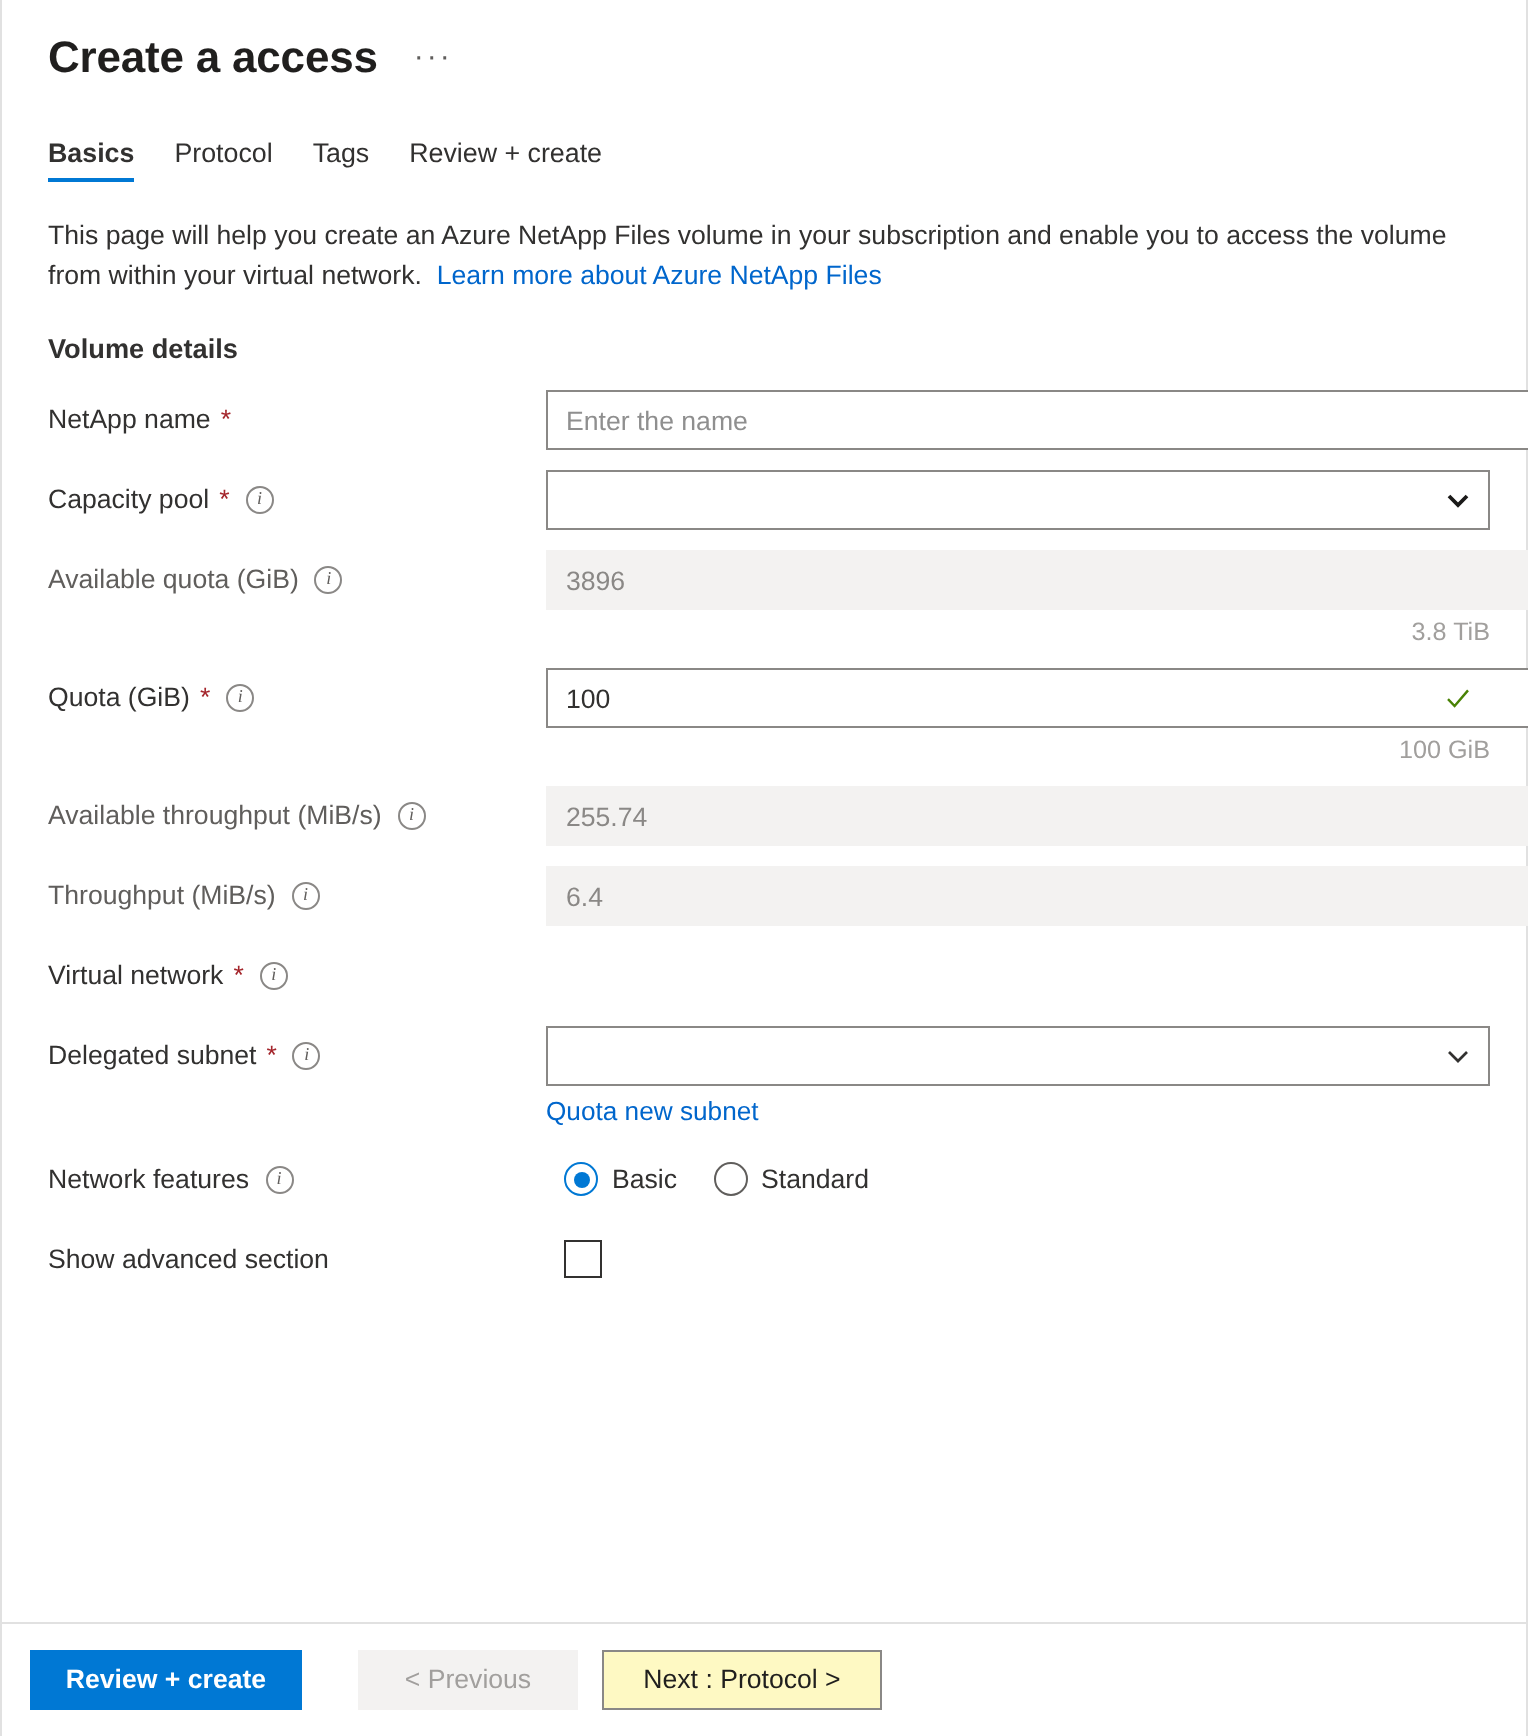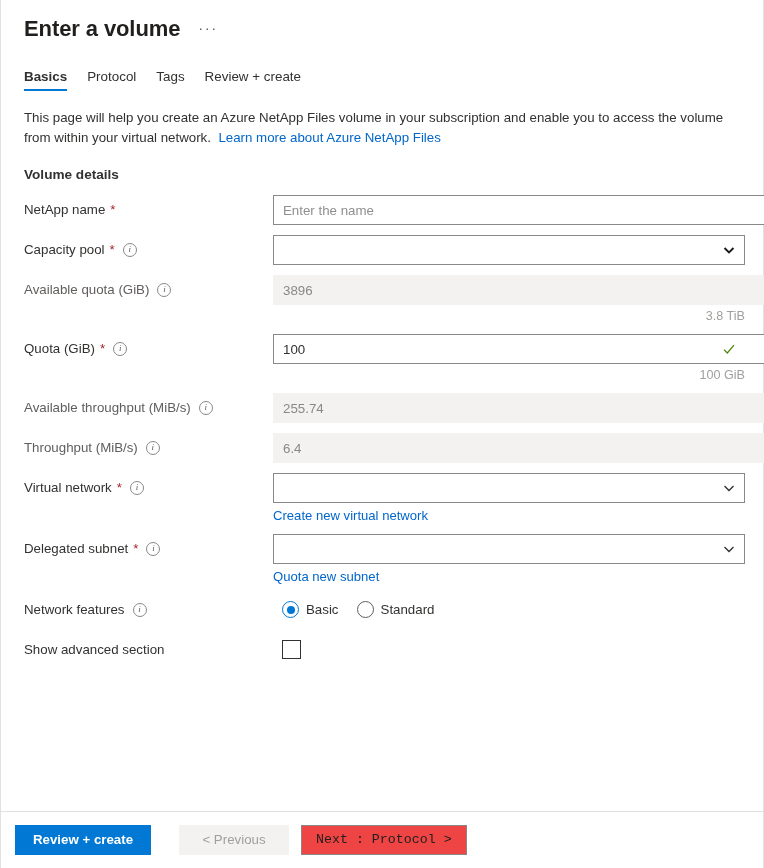--- a/index.html
+++ b/index.html
@@ -285,34 +285,33 @@
   }
   .btn-disabled {
     background: #f3f2f1;
     color: #a19f9d;
     border-color: #f3f2f1;
     cursor: default;
     min-width: 110px;
     margin-left: 16px;
   }
   .btn-default {
-    background: #ef4444;
+    background: #fef9c3;
     color: #201f1e;
     border-color: #8a8886;
     min-width: 140px;
-    font-family: Liberation Mono, monospace;
   }
 </style>
 </head>
 <body>
 
 <div id="page">
 
   <div class="header">
-    <div class="page-title">Enter a volume</div>
+    <div class="page-title">Create a access</div>
     <div class="ellipsis-btn">···</div>
   </div>
 
   <div class="tabs">
     <div class="tab active">Basics</div>
     <div class="tab">Protocol</div>
     <div class="tab">Tags</div>
     <div class="tab">Review + create</div>
   </div>
 
@@ -397,29 +396,20 @@
       <div class="field-col">
         <input class="input readonly" type="text" readonly="" value="6.4" style="">
       </div>
     </div>
 
     <div class="row">
       <div class="row-label">
         <span>Virtual network</span>
         <span class="req">*</span>
         <span class="info-icon">i</span>
-      </div>
-      <div class="field-col">
-        <div class="select-wrap">
-          <select class="select"><option></option></select>
-          <svg class="chev" viewBox="0 0 12 12">
-            <path d="M1.5 4 L6 8.5 L10.5 4" fill="none" stroke="#323130" stroke-width="1.35"></path>
-          </svg>
-        </div>
-        <a class="link sublink">Create new virtual network</a>
       </div>
     </div>
 
     <div class="row">
       <div class="row-label">
         <span>Delegated subnet</span>
         <span class="req">*</span>
         <span class="info-icon">i</span>
       </div>
       <div class="field-col">

